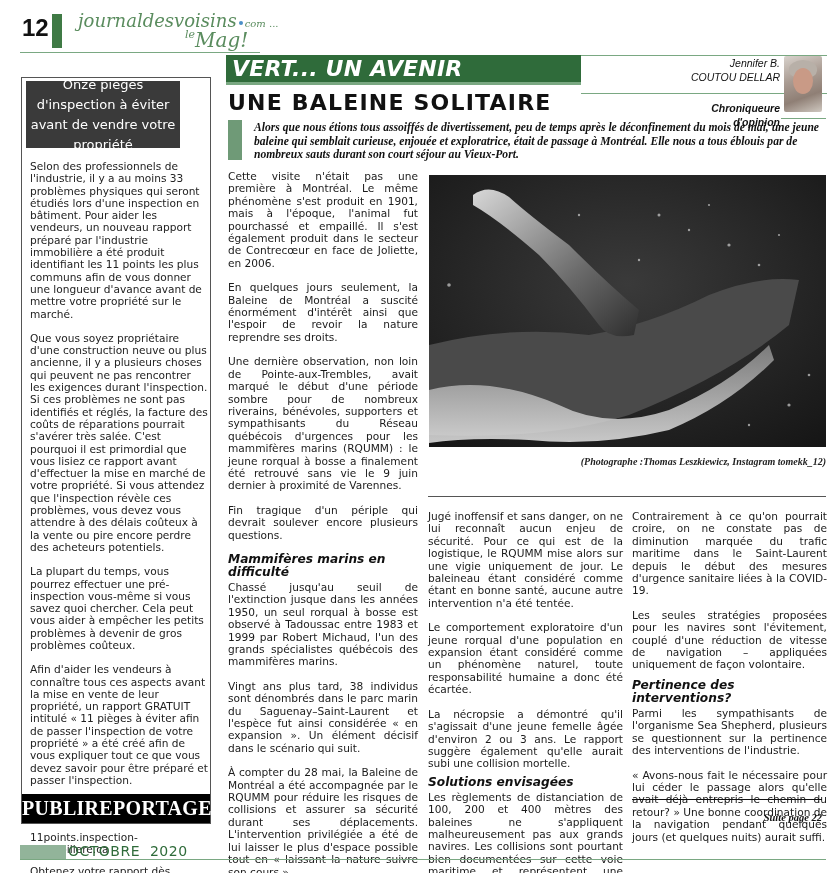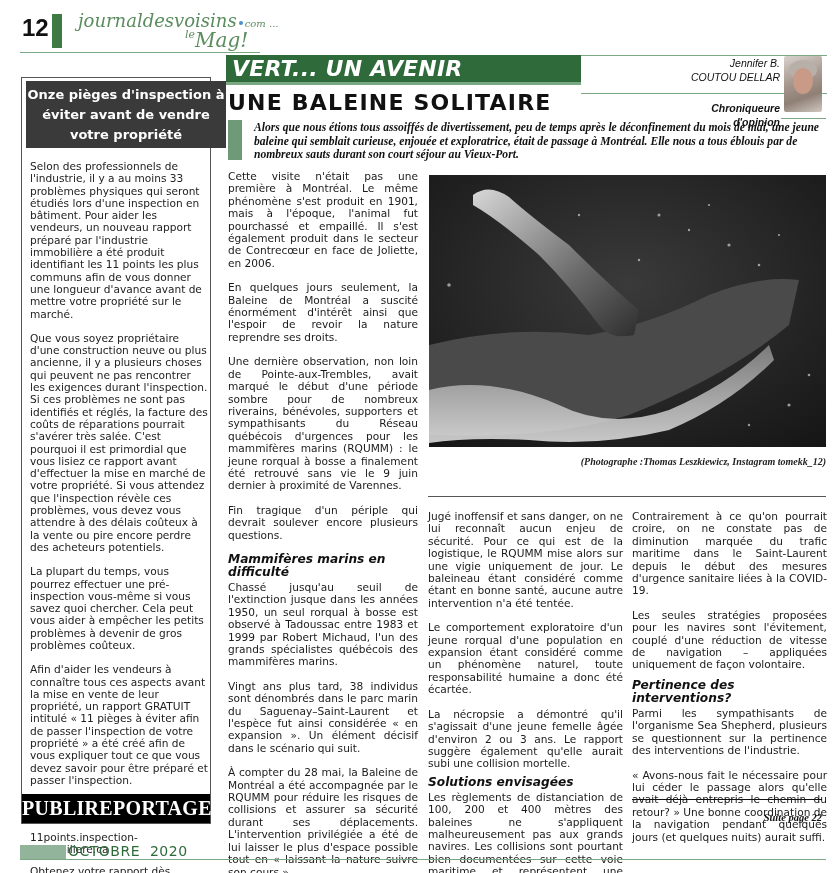--- a/index.html
+++ b/index.html
@@ -11,21 +11,21 @@
   .green-tab { left:52px; top:14px; width:10px; height:34px; background:#3f7a45; }
   .brand { left:78px; top:10px; font-family:"DejaVu Serif", serif; font-style:italic; color:#5a8c5e; font-size:18px; }
   .brand-com { font-size:10px; color:#5a8c5e; }
   .brand-dot { display:inline-block; width:4px; height:4px; border-radius:50%; background:#4a8fc7; margin:0 2px 2px 2px; }
   .brand-mag { left:185px; top:28px; font-family:"DejaVu Serif", serif; font-style:italic; color:#5a8c5e; font-size:20px; }
   .brand-le { font-size:11px; vertical-align:top; }
   .header-rule { left:20px; top:52px; width:240px; height:1px; background:#7aa882; }
 
   
   .ad { left:21px; top:77px; width:190px; height:747px; border:1px solid #555; background:#fff; box-sizing:border-box; }
-  .ad-title { left:26px; top:81px; width:200px; height:67px; background:#3a3a3a; color:#fff; font-weight:bold; font-size:13px; line-height:20px; text-align:center; display:flex; align-items:center; justify-content:center; font-family:"DejaVu Sans", sans-serif; }
+  .ad-title { left:26px; top:81px; width:154px; height:67px; background:#3a3a3a; color:#fff; font-weight:normal; font-size:13px; line-height:20px; text-align:center; display:flex; align-items:center; justify-content:center; font-family:"DejaVu Sans", sans-serif; }
   .ad-body { left:30px; top:160px; width:178px; font-family:"DejaVu Sans", sans-serif; font-size:10.6px; line-height:12.3px; color:#222; }
   .ad-body p { margin:0 0 12px 0; }
   .ad-foot { left:22px; top:794px; width:188px; height:29px; background:#000; color:#fff; font-family:"Liberation Serif", serif; font-weight:bold; font-size:20px; text-align:center; line-height:29px; letter-spacing:0.3px; }
 
   
   .banner { left:226px; top:55px; width:355px; height:27px; background:#2f6b3a; color:#fff; font-weight:bold; font-style:italic; font-size:22px; line-height:27px; padding-left:6px; box-sizing:border-box; font-family:"DejaVu Sans", sans-serif; letter-spacing:0.2px; }
   .banner-under { left:226px; top:82px; width:355px; height:3px; background:#7aa882; }
   .banner-rule { left:581px; top:55px; width:246px; height:1px; background:#7aa882; }
   .author-rule { left:581px; top:93px; width:246px; height:1px; background:#7aa882; }
   .author { left:600px; top:56px; width:178px; text-align:right; font-weight:normal; font-style:italic; font-size:10.5px; line-height:14px; color:#111; }

